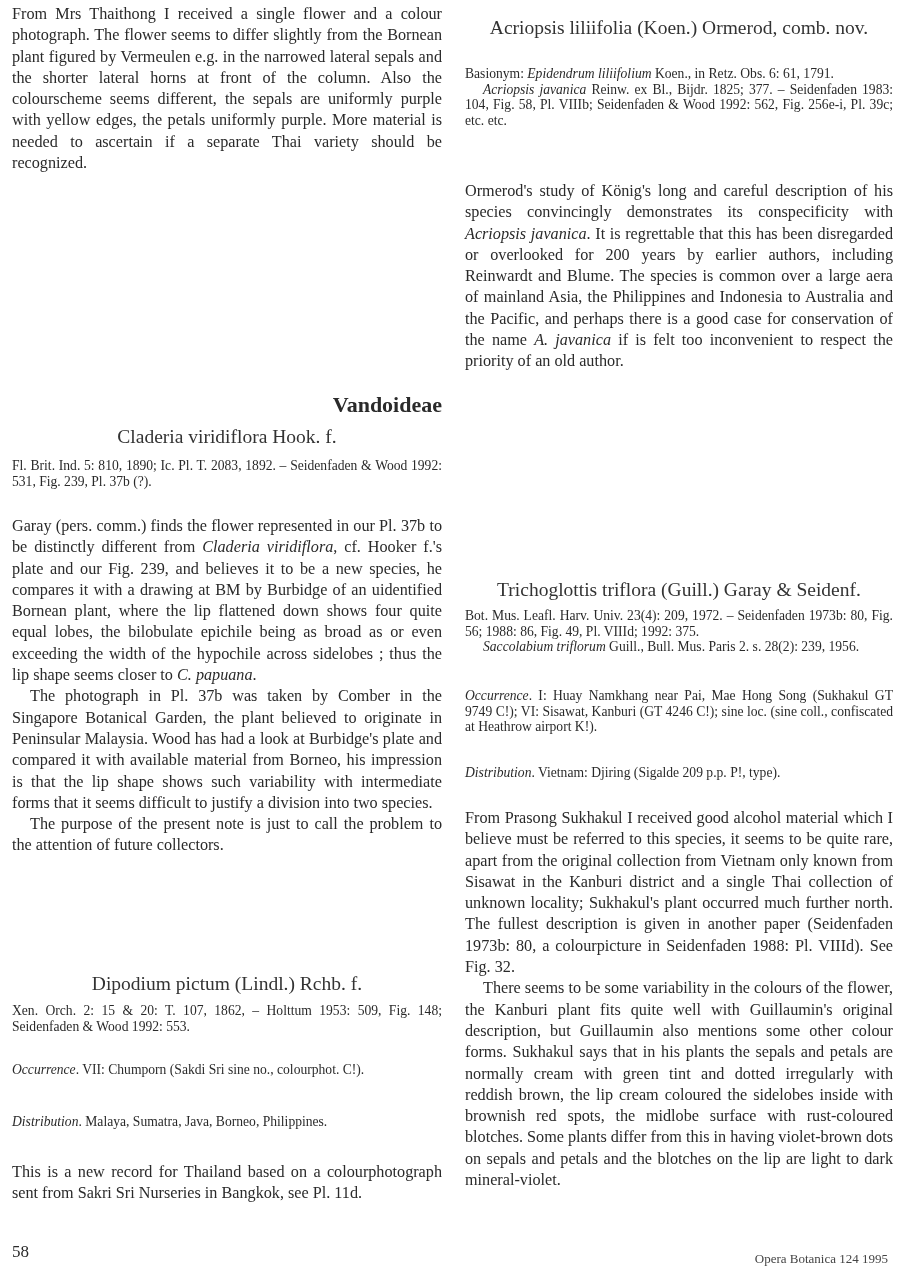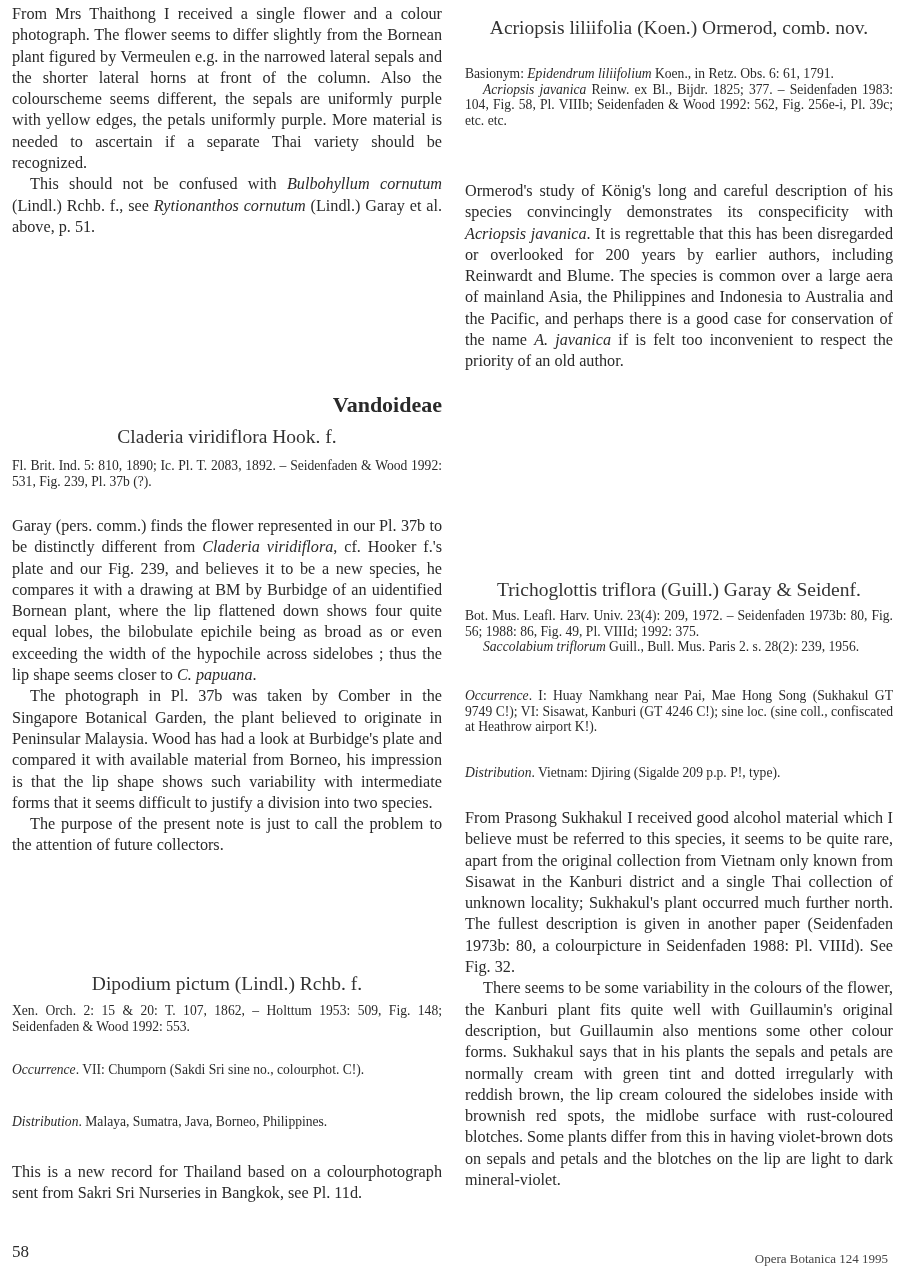--- a/index.html
+++ b/index.html
@@ -20,21 +20,20 @@
   .footer-page { position: absolute; left: 12px; top: 1242px; font-size: 17px; }
   .footer-journal { position: absolute; right: 12px; top: 1251px; font-size: 13px; color: #444; }
 </style>
 </head>
 <body>
 
 <div class="col col-left">
 
   <div class="block body-text" style="top:4px;">
     <p>From Mrs Thaithong I received a single flower and a colour photograph. The flower seems to differ slightly from the Bornean plant figured by Vermeulen e.g. in the narrowed lateral sepals and the shorter lateral horns at front of the column. Also the colourscheme seems different, the sepals are uniformly purple with yellow edges, the petals uniformly purple. More material is needed to ascertain if a separate Thai variety should be recognized.</p>
-    <p class="indent"><span>This should not be confused with </span><i>Bulbohyllum cornutum</i><span> (Lindl.) Rchb. f., see </span><i>Rytionanthos cornutum</i><span> (Lindl.) Garay et al. above, p. 51.</span></p>
   </div>
 
   <h2 class="block section" style="top:392px;">Vandoideae</h2>
 
   <h3 class="block species" style="top:421px;">Claderia viridiflora Hook. f.</h3>
   <p class="block small-text" style="top:458px;">Fl. Brit. Ind. 5: 810, 1890; Ic. Pl. T. 2083, 1892. – Seidenfaden &amp; Wood 1992: 531, Fig. 239, Pl. 37b (?).</p>
 
   <div class="block body-text" style="top:516px;">
     <p><span>Garay (pers. comm.) finds the flower represented in our Pl. 37b to be distinctly different from </span><i>Claderia viridiflora</i><span>, cf. Hooker f.'s plate and our Fig. 239, and believes it to be a new species, he compares it with a drawing at BM by Burbidge of an uidentified Bornean plant, where the lip flattened down shows four quite equal lobes, the bilobulate epichile being as broad as or even exceeding the width of the hypochile across sidelobes ; thus the lip shape seems closer to </span><i>C. papuana</i><span>.</span></p>
     <p class="indent">The photograph in Pl. 37b was taken by Comber in the Singapore Botanical Garden, the plant believed to originate in Peninsular Malaysia. Wood has had a look at Burbidge's plate and compared it with available material from Borneo, his impression is that the lip shape shows such variability with intermediate forms that it seems difficult to justify a division into two species.</p>

